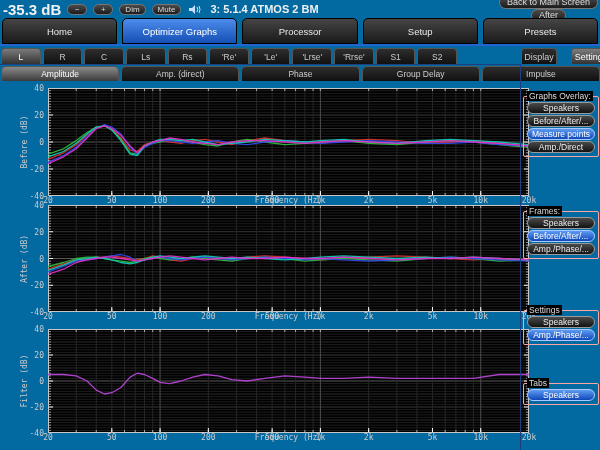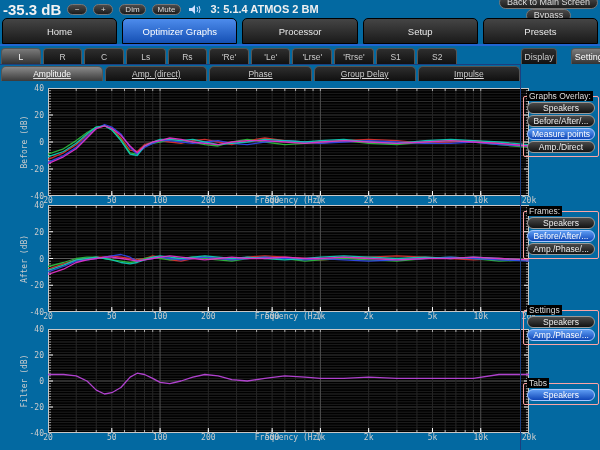--- a/index.html
+++ b/index.html
@@ -33,21 +33,21 @@
   .tab-chan.active{background:linear-gradient(#7a7a7a,#333);color:#fff;}
   .chan-underline{position:absolute;left:0;top:64px;width:520px;height:1px;background:#1d3f7e;}
 
   
   .side-tab{position:absolute;top:48px;height:16px;background:linear-gradient(#2e2e2e,#111);
             border:1px solid #555;border-bottom:none;border-radius:4px 4px 0 0;color:#ccc;font-size:9px;
             display:flex;align-items:center;justify-content:center;box-sizing:border-box;}
   .side-tab.active{background:linear-gradient(#7d7d7d,#333);color:#fff;}
 
   
-  .graphtabs{position:absolute;left:1px;top:66px;width:519px;height:15px;display:flex;gap:2px;text-decoration:underline;}
+  .graphtabs{position:absolute;left:1px;top:66px;width:599px;height:15px;display:flex;gap:2px;}
   .tab-graph{flex:1;background:linear-gradient(#2e2e2e,#101010);border:1px solid #555;border-bottom:none;
              border-radius:5px 5px 0 0;color:#ccc;font-size:8.5px;display:flex;align-items:center;justify-content:center;}
   .tab-graph.active{background:linear-gradient(#8a8a8a,#3a3a3a);color:#fff;}
 
   
   .graph{position:absolute;left:8px;width:520px;margin-left:8px;}
   .plot{position:absolute;left:32px;top:0;}
   .plot svg{display:block;background:#000;}
   .ylab{position:absolute;left:8px;top:50%;transform:translate(-50%,-50%) rotate(-90deg);
         font-family:"DejaVu Sans Mono",monospace;font-size:8px;color:#ccc;white-space:nowrap;}
@@ -82,21 +82,21 @@
     <span class="vol-icon">
       <svg width="14" height="11" viewBox="0 0 14 11">
         <polygon points="1,4 4,4 7,1 7,10 4,7 1,7" fill="#cfe0ff"></polygon>
         <path d="M9 3 Q10.5 5.5 9 8" stroke="#cfe0ff" stroke-width="1" fill="none"></path>
         <path d="M11 2 Q13 5.5 11 9" stroke="#cfe0ff" stroke-width="1" fill="none"></path>
       </svg>
     </span>
     <span class="preset">3: 5.1.4 ATMOS 2 BM</span>
     <span class="tb-right">
       <span class="tb-btn tb-wide">Back to Main Screen</span>
-      <span class="tb-btn tb-wide">Bypass</span>
+      <span class="tb-btn tb-wide">After</span>
     </span>
   </div>
 
   <div class="navtabs">
     <div class="tab-nav">Home</div>
     <div class="tab-nav active">Optimizer Graphs</div>
     <div class="tab-nav">Processor</div>
     <div class="tab-nav">Setup</div>
     <div class="tab-nav">Presets</div>
   </div>

